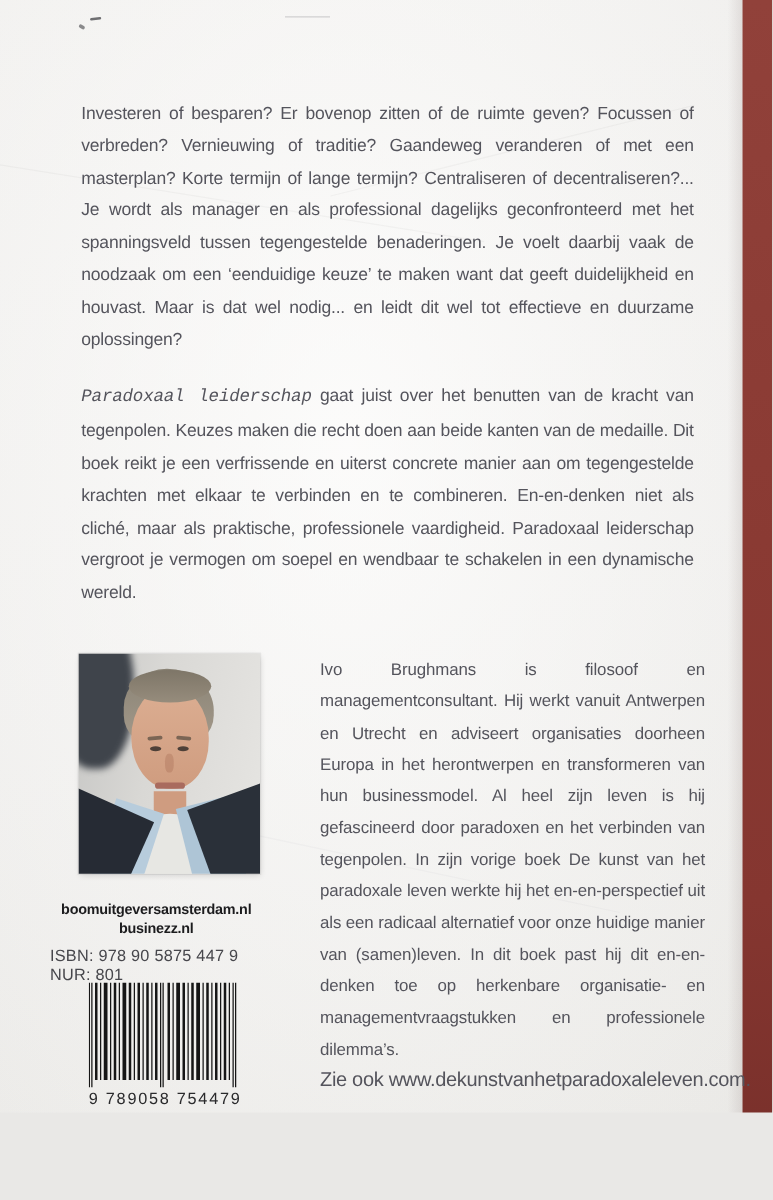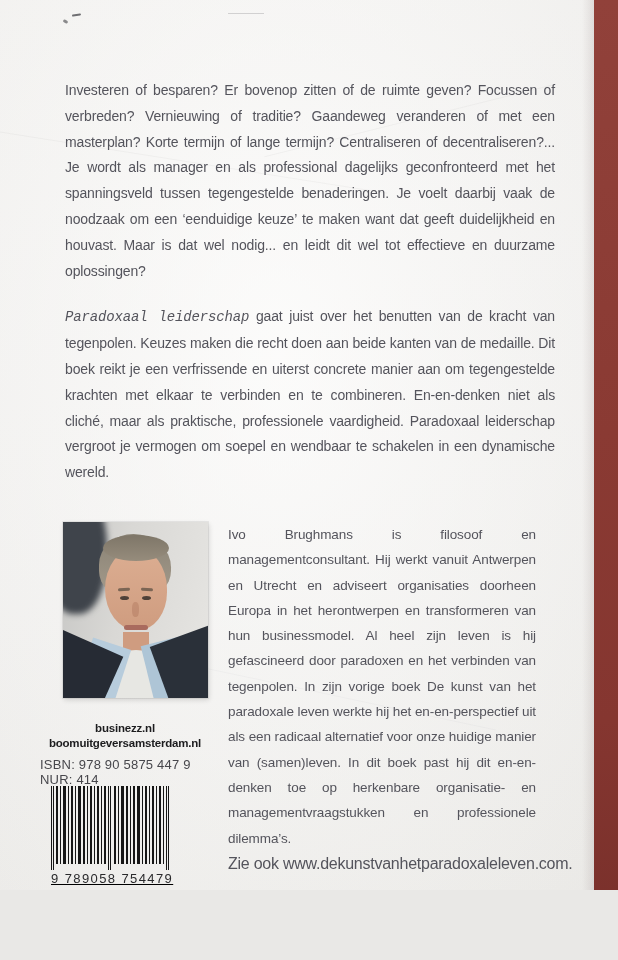--- a/index.html
+++ b/index.html
@@ -39,21 +39,21 @@
   
   .content{position:absolute;left:0;top:0;width:594px;padding-top:78px;}
   .para{
     margin:0 0 20px 65px;width:490px;
     color:#54545c;font-size:14px;line-height:25.8px;letter-spacing:-0.15px;
     text-align:justify;
   }
   .para .i{font-style:italic;font-family:Liberation Mono, monospace;}
   .synopsis{margin-bottom:36px;}
 
-  .author-row{display:flex;margin-left:63px;}
+  .author-row{display:flex;margin-left:63px;gap:28px;}
   .bio-col{margin-left:20px;width:308px;}
   .bio{
     margin:0;width:308px;color:#54545c;
     font-size:13.5px;line-height:25.3px;letter-spacing:-0.1px;text-align:justify;
   }
   .bio-footer{
     margin:0;width:308px;color:#54545c;
     font-size:16px;line-height:25.3px;letter-spacing:-0.25px;white-space:nowrap;
   }
 
@@ -83,21 +83,21 @@
 
   
   .publisher{
     position:absolute;left:40px;top:721px;width:170px;text-align:center;
     color:#1c1c1e;font-weight:bold;font-size:11.5px;line-height:15px;letter-spacing:-0.2px;
   }
   .isbn{
     position:absolute;left:40px;top:758px;width:170px;text-align:left;
     color:#47474c;font-size:13px;line-height:14.5px;letter-spacing:0.2px;
   }
-  .barcode{position:absolute;left:51px;top:786px;width:119px;text-decoration:underline;}
+  .barcode{position:absolute;left:71px;top:786px;width:119px;}
   .barcode svg{display:block;}
   .barcode-digits{
     margin-top:1px;color:#2a2a2c;font-size:13px;letter-spacing:1.4px;
     text-align:center;width:119px;white-space:nowrap;
   }
 </style>
 </head>
 <body>
 
 <div class="cover">
@@ -140,27 +140,27 @@
       </div>
 
       <div class="bio-col">
         <p class="bio"><span class="b">Ivo Brughmans</span><span> is filosoof en managementconsultant. Hij werkt vanuit Antwerpen en Utrecht en adviseert organisaties doorheen Europa in het herontwerpen en transformeren van hun businessmodel. Al heel zijn leven is hij gefascineerd door paradoxen en het verbinden van tegenpolen. In zijn vorige boek </span><span class="i">De kunst van het paradoxale leven</span><span> werkte hij het en-en-perspectief uit als een radicaal alternatief voor onze huidige manier van (samen)leven. In dit boek past hij dit en-en-denken toe op herkenbare organisatie- en managementvraagstukken en professionele dilemma’s.</span></p>
         <p class="bio-footer"><span>Zie ook </span><span class="b">www.dekunstvanhetparadoxaleleven.com</span><span>.</span></p>
       </div>
     </div>
   </div>
 
   <div class="publisher">
+    <div>boomuitgeversamsterdam.nl</div>
     <div>businezz.nl</div>
-    <div>boomuitgeversamsterdam.nl</div>
   </div>
 
   <div class="isbn">
     <div>ISBN: 978 90 5875 447 9</div>
-    <div>NUR: 414</div>
+    <div>NUR: 801</div>
   </div>
 
   <div class="barcode">
     <svg width="119" height="84" viewBox="0 0 119 84">
       <g fill="#161616">
         <rect x="0" y="0" width="1" height="84"></rect>
         <rect x="2" y="0" width="1" height="84"></rect>
         <rect x="5" y="0" width="2" height="78"></rect>
         <rect x="9" y="0" width="1" height="78"></rect>
         <rect x="12" y="0" width="3" height="78"></rect>

